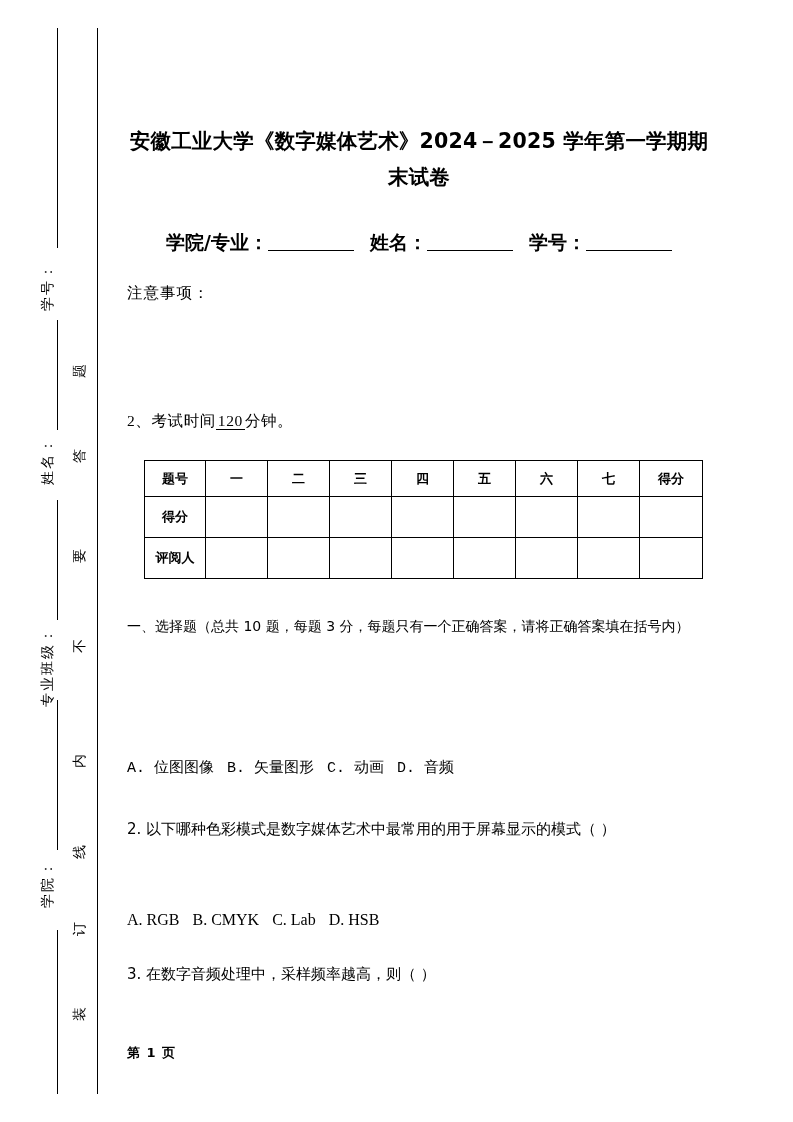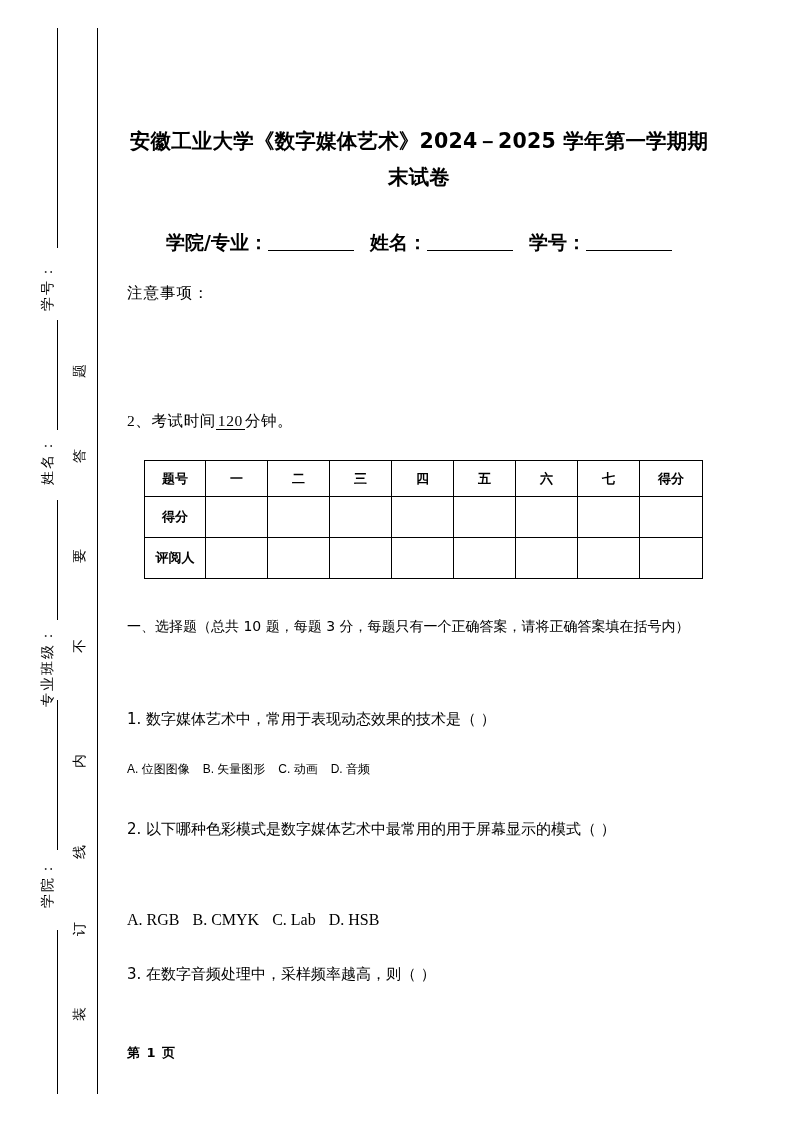--- a/index.html
+++ b/index.html
@@ -170,22 +170,22 @@
   }
   .q-opts {
     position: absolute;
     left: 0;
     width: 580px;
     font-size: 16px;
     line-height: 34px;
     white-space: nowrap;
   }
   .q-opts.sans {
-    font-family: Liberation Sans, sans-serif;
-    font-size: 12px;
+    font-family: Liberation Mono, monospace;
+    font-size: 15px;
   }
   .opt-gap { display: inline-block; width: 13px; }
 
   .q1-stem { top: 700px; }
   .q1-opts { top: 752px; }
   .q2-stem { top: 810px; }
   .q2-opts { top: 903px; }
   .q3-stem { top: 955px; }
 
   .page-footer {
@@ -273,21 +273,20 @@
       <td></td>
       <td></td>
       <td></td>
       <td class="last-col"></td>
     </tr>
   </tbody>
     </table>
 
   <div class="q-section-head">一、选择题（总共 10 题，每题 3 分，每题只有一个正确答案，请将正确答案填在括号内）</div>
 
-  <div class="q-stem q1-stem">1. 数字媒体艺术中，常用于表现动态效果的技术是（  ）</div>
   <div class="q-opts sans q1-opts">
     <span>A. 位图图像</span><span class="opt-gap"></span><span>B. 矢量图形</span><span class="opt-gap"></span><span>C. 动画</span><span class="opt-gap"></span><span>D. 音频</span>
   </div>
 
   <div class="q-stem q2-stem">2. 以下哪种色彩模式是数字媒体艺术中最常用的用于屏幕显示的模式（  ）</div>
   <div class="q-opts q2-opts">
     <span>A. RGB</span><span class="opt-gap"></span><span>B. CMYK</span><span class="opt-gap"></span><span>C. Lab</span><span class="opt-gap"></span><span>D. HSB</span>
   </div>
 
   <div class="q-stem q3-stem">3. 在数字音频处理中，采样频率越高，则（  ）</div>

